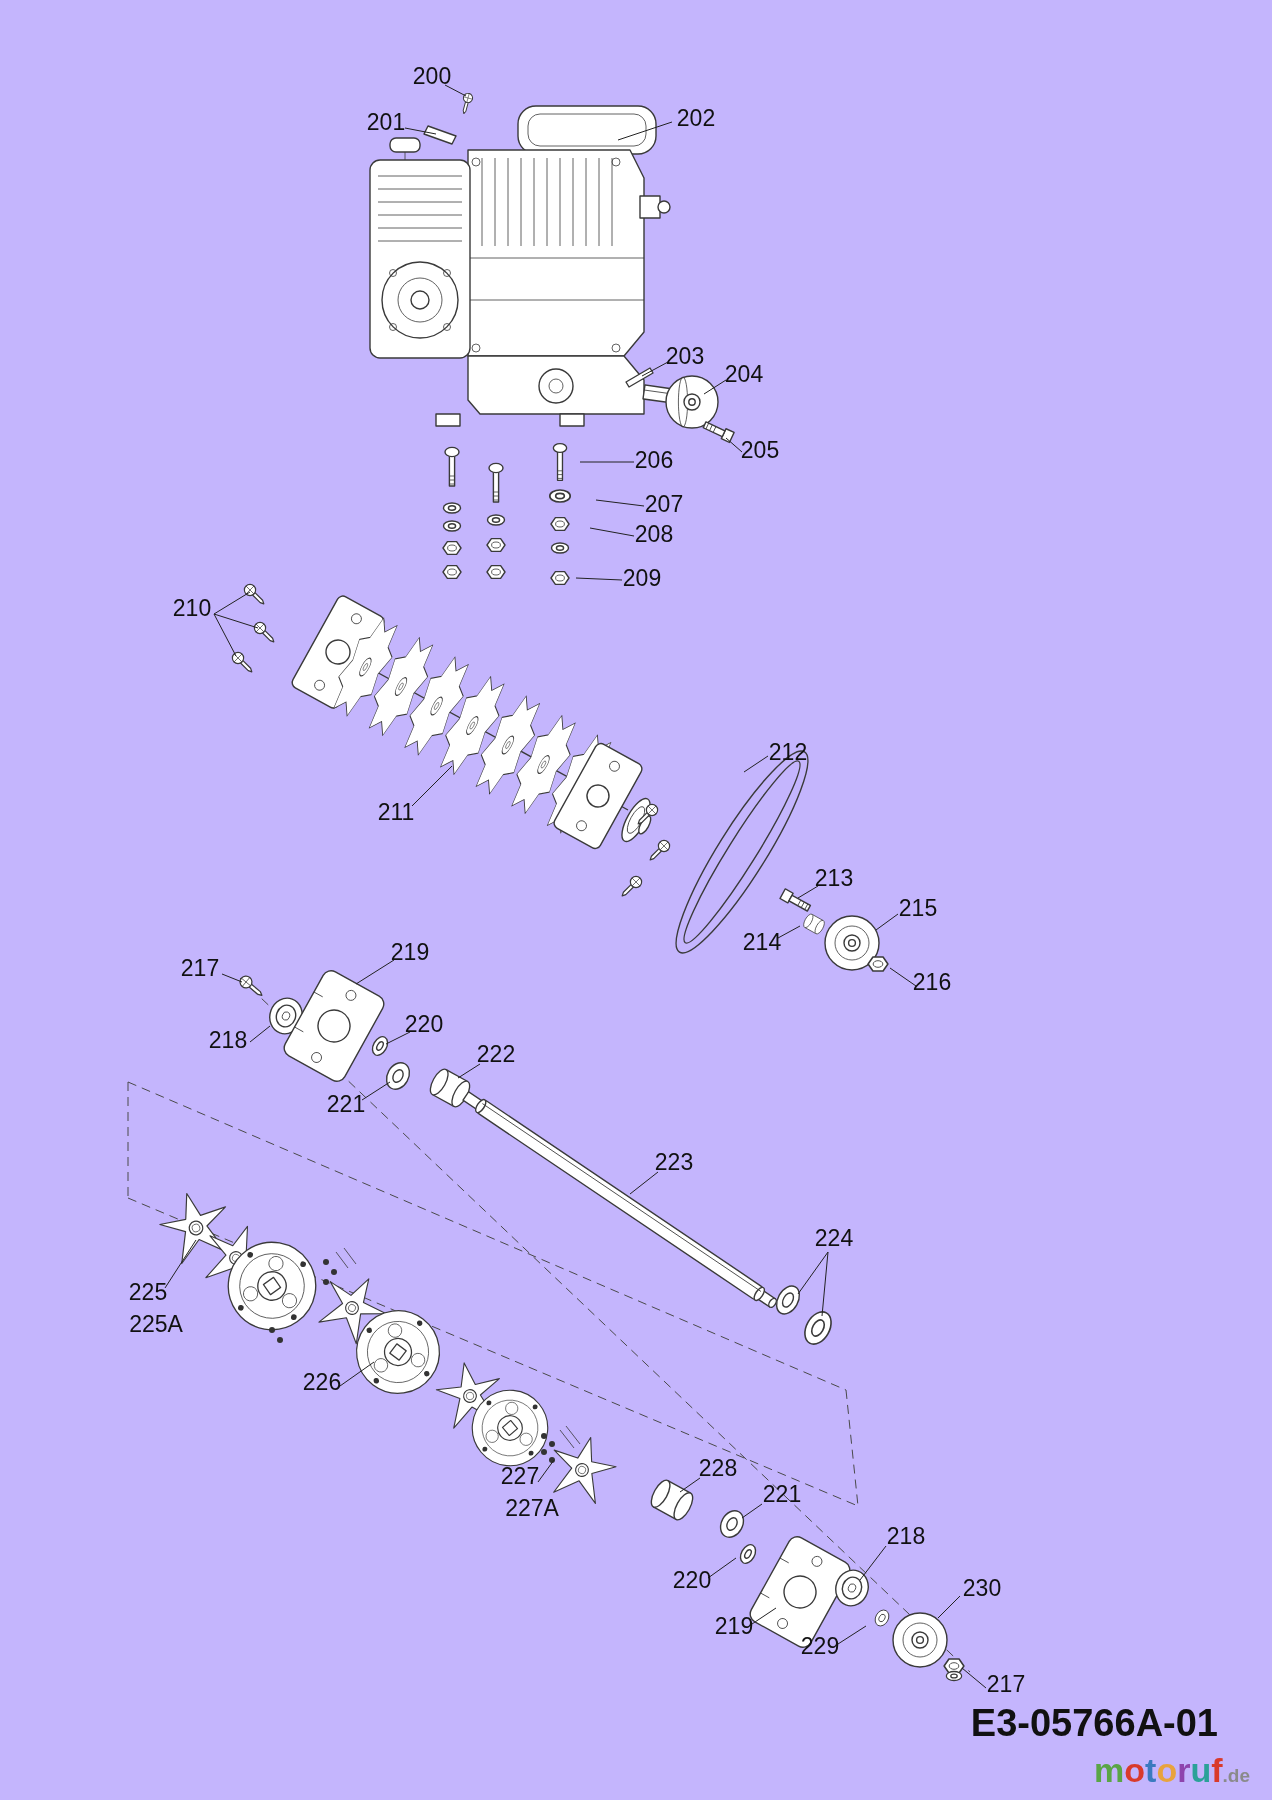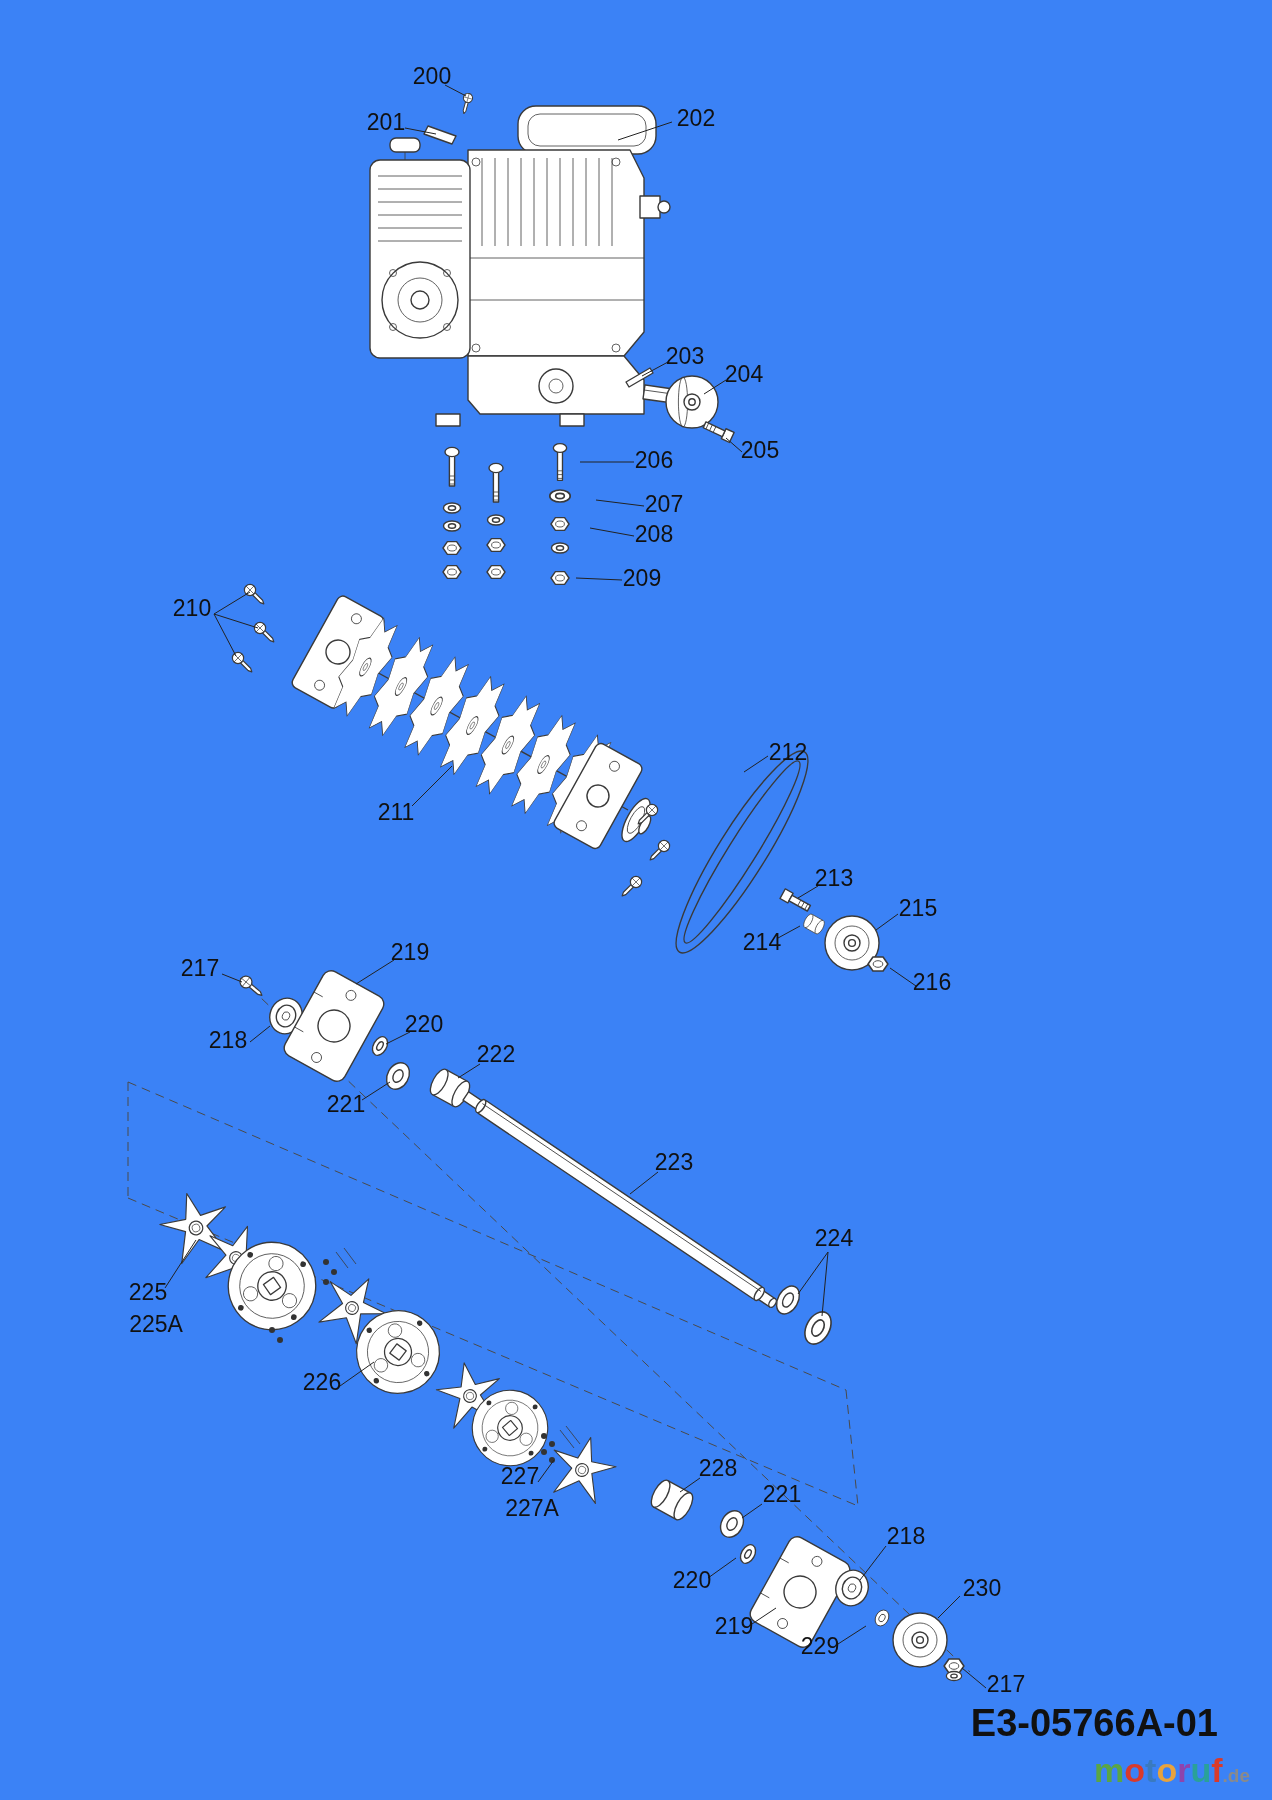--- a/index.html
+++ b/index.html
@@ -1,16 +1,16 @@
 <!DOCTYPE html>
 <html><head>
 <meta charset="utf-8">
 <style>
   html,body{margin:0;padding:0;background:#fff;}
-  .page{position:relative;width:1272px;height:1800px;background:#3b82f6;overflow:hidden;
+  .page{position:relative;width:1272px;height:1800px;background:#c4b5fd;overflow:hidden;
         font-family:"Liberation Sans",sans-serif;}
   svg{display:block;}
   .p{fill:#fff;stroke:#3a3a3a;stroke-width:1.4;stroke-linejoin:round;}
   .ln{fill:none;stroke:#3a3a3a;stroke-width:1.4;stroke-linejoin:round;}
   .thin{fill:none;stroke:#3a3a3a;stroke-width:0.8;}
   .dash{fill:none;stroke:#4a4a4a;stroke-width:1;stroke-dasharray:9 6;}
   .leader{fill:none;stroke:#222;stroke-width:1;}
   .dot{fill:#333;stroke:none;}
   .lbl{font:23px "Liberation Sans",sans-serif;fill:#111;}
   .code{font:bold 38px "Liberation Sans",sans-serif;fill:#111;}

